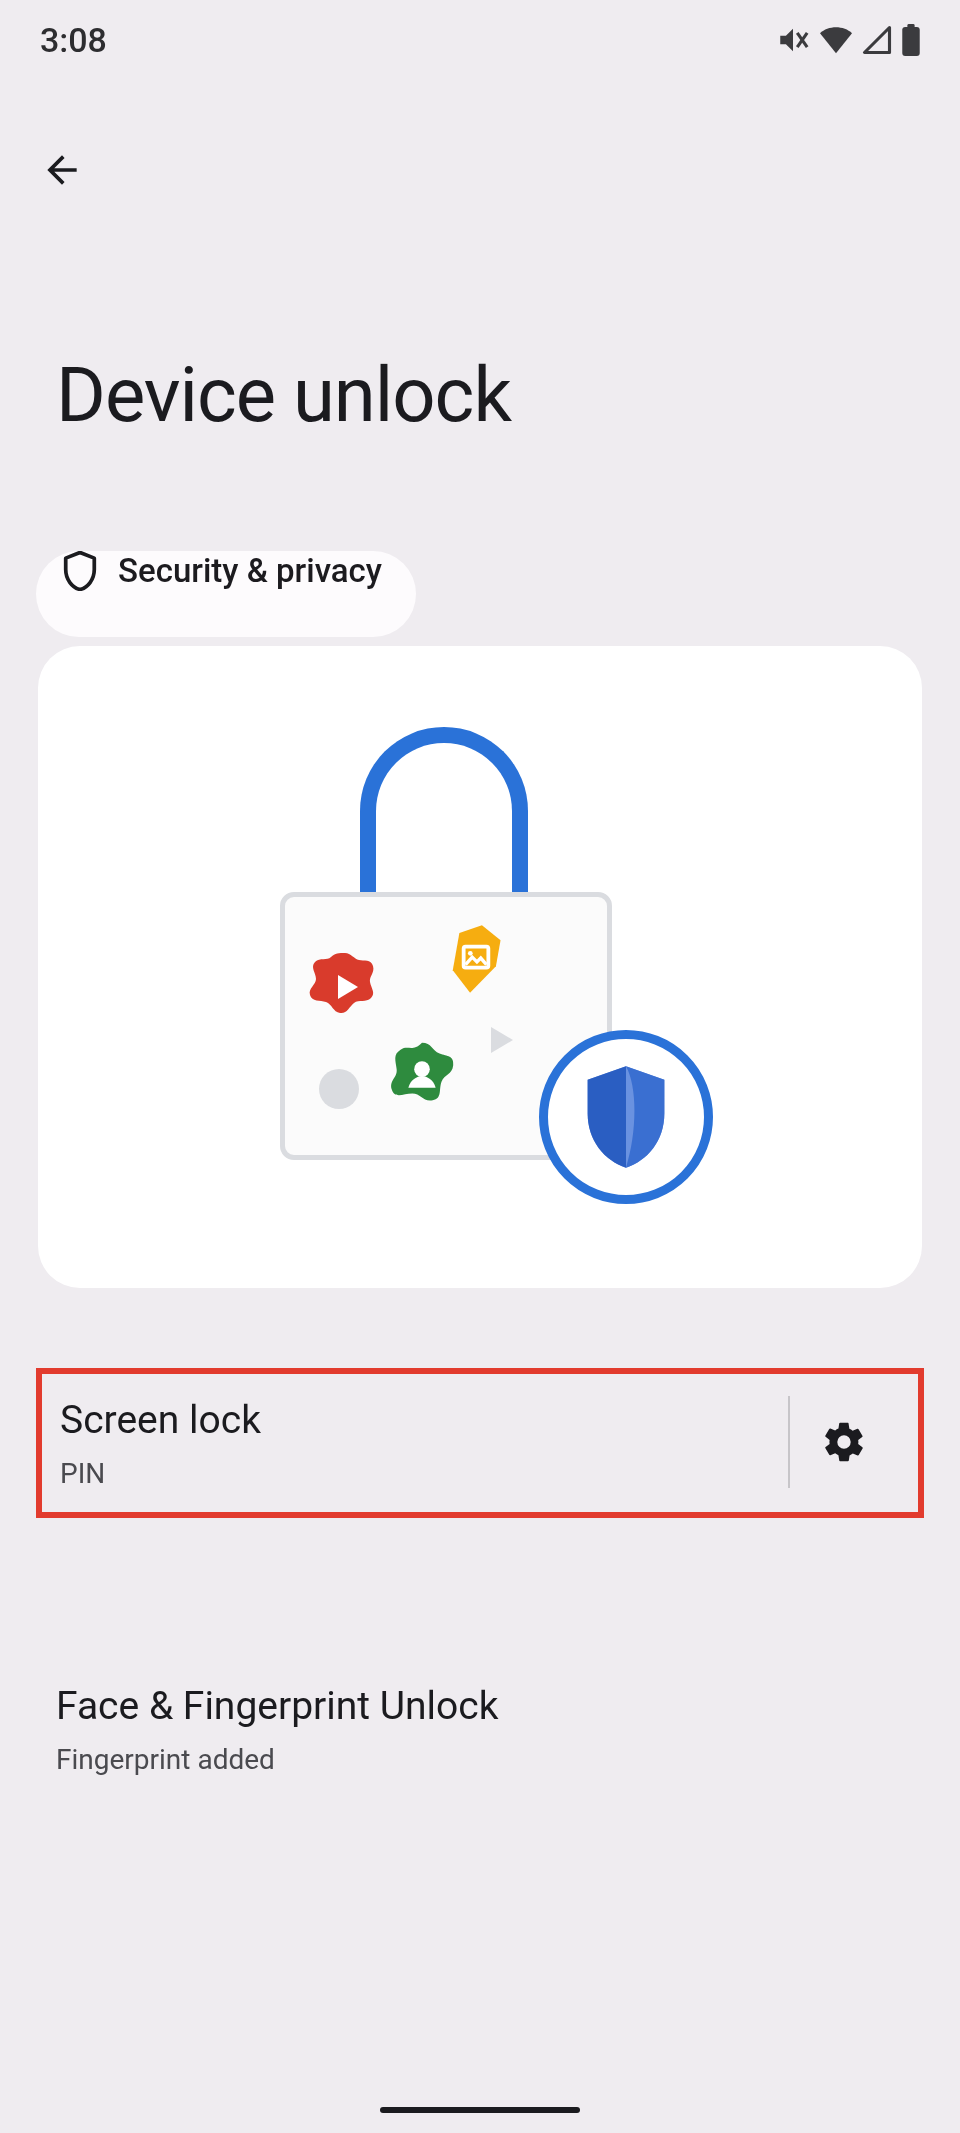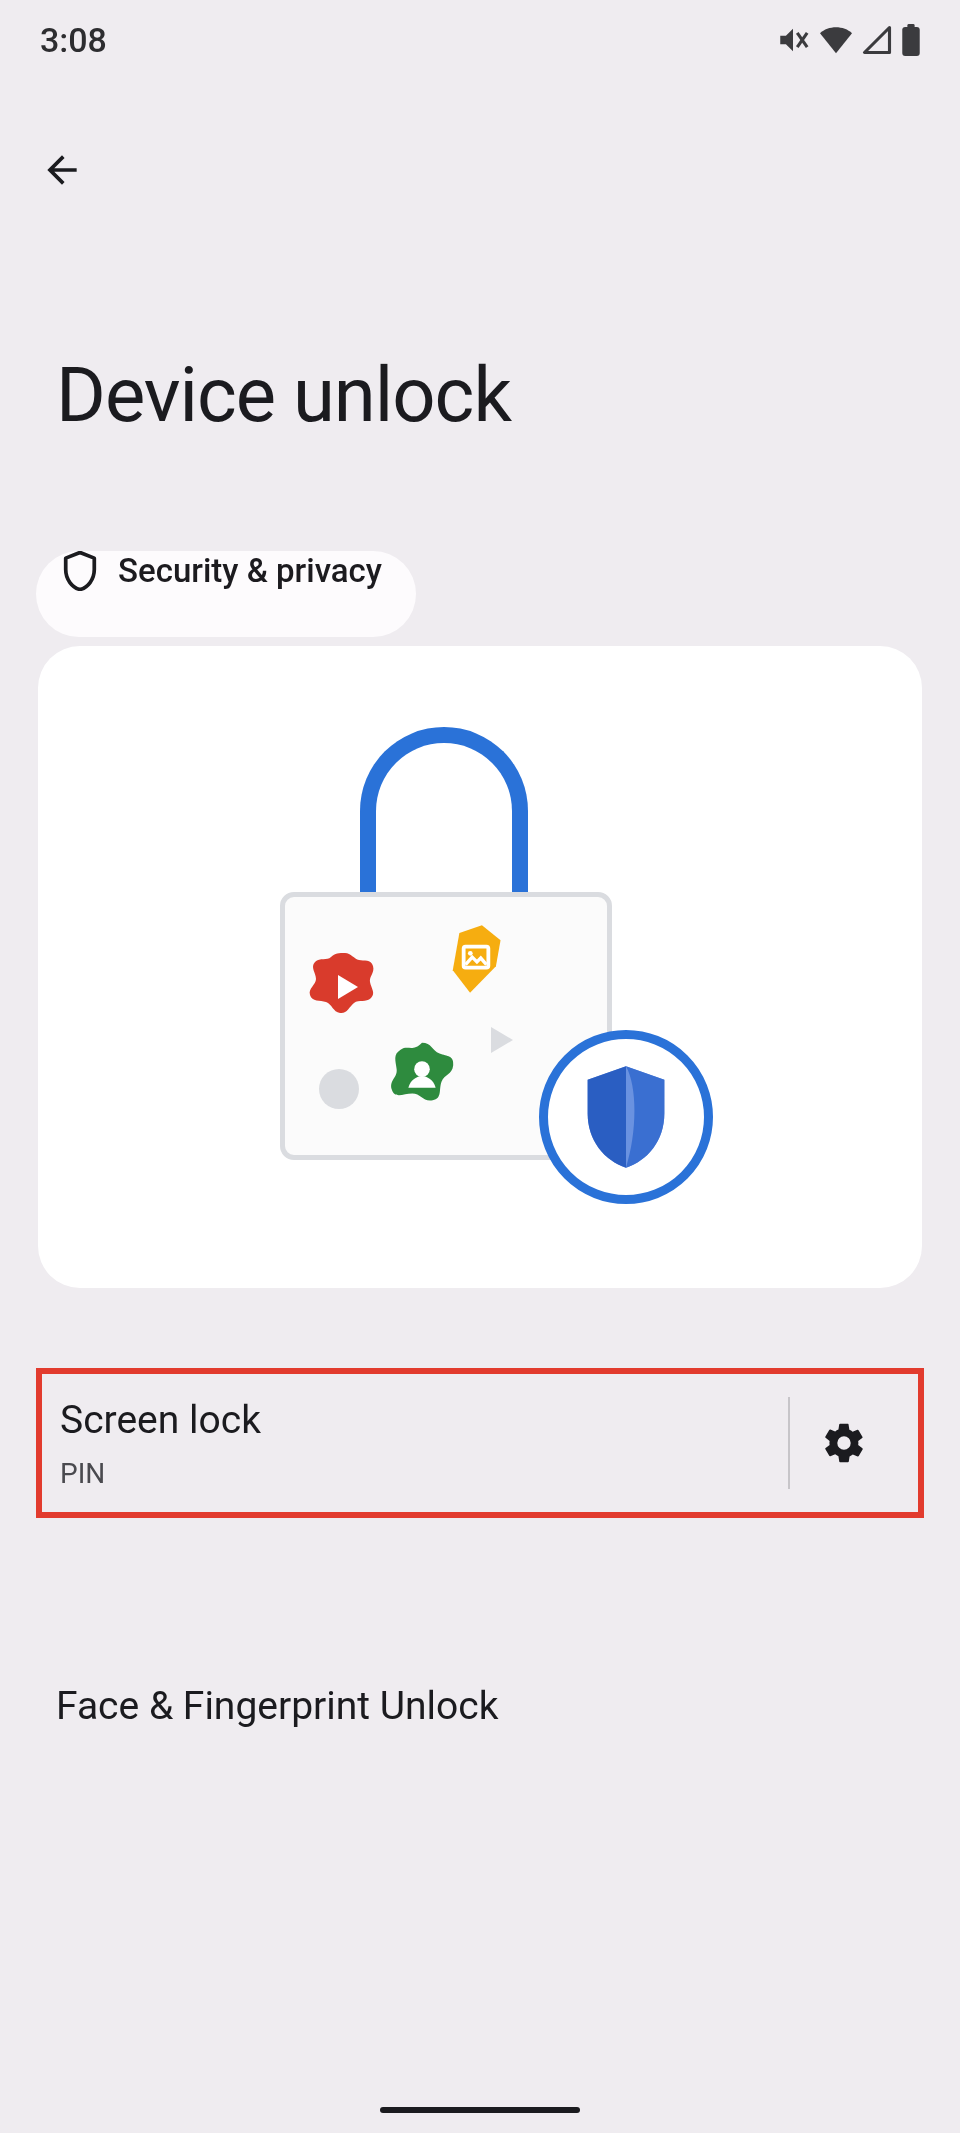--- a/index.html
+++ b/index.html
@@ -170,21 +170,21 @@
     font-size: 39px;
     font-weight: 400;
     color: #1b1b1f;
     line-height: 1.25;
   }
   .item-sub {
     font-size: 28px;
     color: #4a4a4f;
     margin-top: 12px;
   }
-  .item-row { display: flex; align-items: center; }
+  .item-row { display: flex; }
   .item-texts { flex: 1; }
   .gear-wrap {
     width: 110px;
     height: 92px;
     border-left: 2px solid #c7c5c9;
     display: flex;
     align-items: center;
     justify-content: center;
     margin-left: 10px;
     cursor: pointer;
@@ -303,15 +303,16 @@
     <div class="gear-wrap">
       <svg width="46" height="46" viewBox="0 0 24 24">
         <path d="M19.4 13a7.5 7.5 0 0 0 .1-1 7.5 7.5 0 0 0-.1-1l2.1-1.6a.5.5 0 0 0 .1-.7l-2-3.4a.5.5 0 0 0-.6-.2l-2.5 1a7.3 7.3 0 0 0-1.7-1l-.4-2.6A.5.5 0 0 0 14 2h-4a.5.5 0 0 0-.5.4l-.4 2.6a7.3 7.3 0 0 0-1.7 1l-2.5-1a.5.5 0 0 0-.6.2l-2 3.4a.5.5 0 0 0 .1.7L4.5 11a7.5 7.5 0 0 0-.1 1 7.5 7.5 0 0 0 .1 1l-2.1 1.6a.5.5 0 0 0-.1.7l2 3.4a.5.5 0 0 0 .6.2l2.5-1a7.3 7.3 0 0 0 1.7 1l.4 2.6A.5.5 0 0 0 10 22h4a.5.5 0 0 0 .5-.4l.4-2.6a7.3 7.3 0 0 0 1.7-1l2.5 1a.5.5 0 0 0 .6-.2l2-3.4a.5.5 0 0 0-.1-.7zM12 15.5A3.5 3.5 0 1 1 15.5 12 3.5 3.5 0 0 1 12 15.5z" fill="#1b1b1f"></path>
       </svg>
     </div>
   </div>
 </div>
 
 <div class="item item-plain">
   <div class="item-title">Face &amp; Fingerprint Unlock</div>
+  <div class="item-sub">Fingerprint added</div>
 </div>
 
 <div class="nav-handle"></div>
 
 </body></html>

